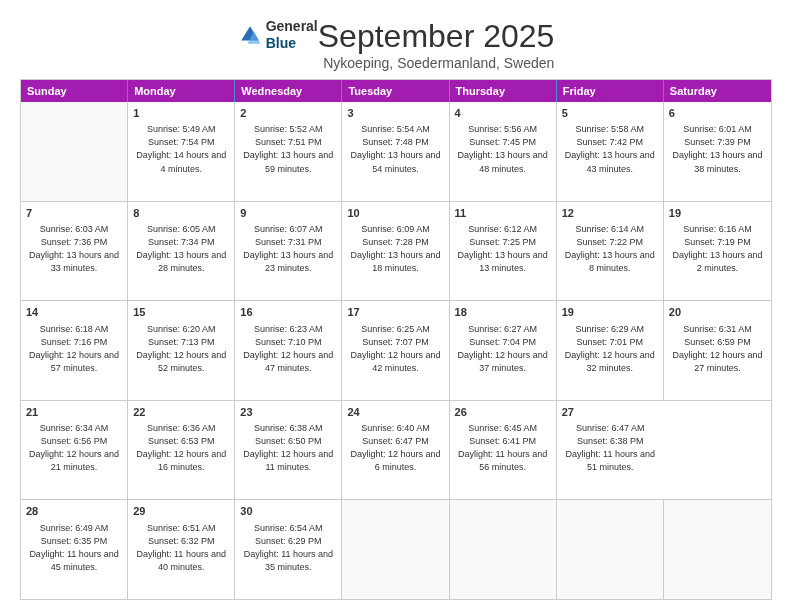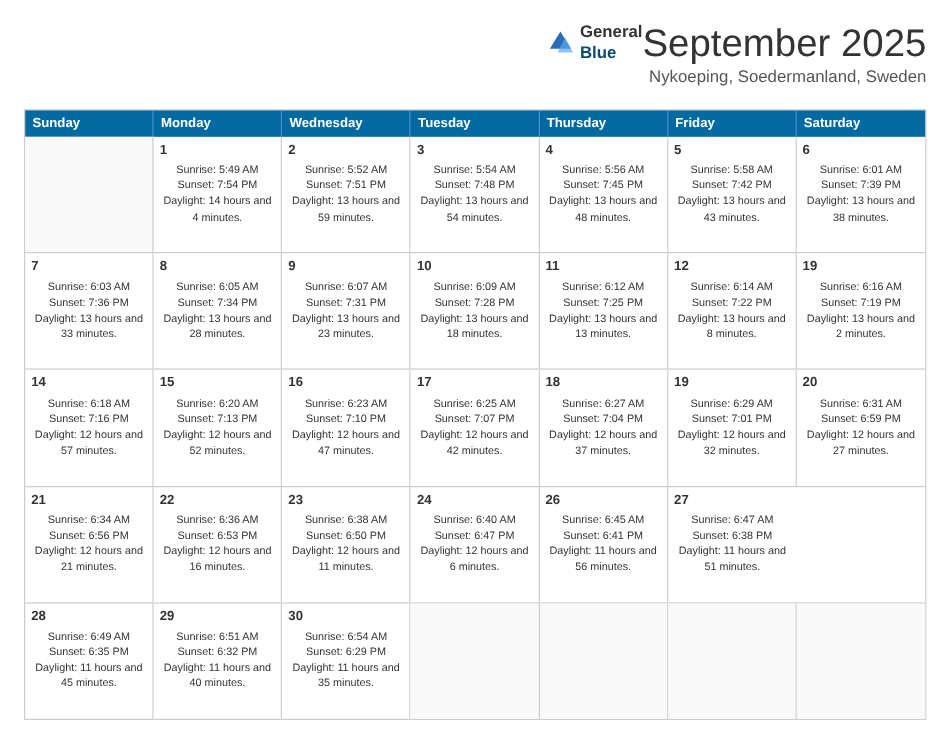--- a/index.html
+++ b/index.html
@@ -12,23 +12,23 @@
     }
     .page {
       width: 792px;
       height: 612px;
       padding: 18px 20px 12px 20px;
       display: flex;
       flex-direction: column;
     }
     .header {
       display: flex;
-      justify-content: flex-end;
+      justify-content: center;
       align-items: flex-start;
-      margin-bottom: 20px;
+      margin-bottom: 8px;
     }
     .logo {
       display: flex;
       align-items: center;
       gap: 4px;
     }
     .logo-text {
       font-size: 14px;
       font-weight: bold;
       line-height: 1.2;
@@ -53,21 +53,21 @@
     }
     .calendar {
       flex: 1;
       display: flex;
       flex-direction: column;
       border: 1px solid #ccc;
     }
     .cal-header {
       display: grid;
       grid-template-columns: repeat(7, 1fr);
-      background: #0369a1;
+      background: #a21caf;
     }
     .cal-header-cell {
       color: #fff;
       font-size: 11px;
       font-weight: bold;
       padding: 5px 6px;
       text-align: left;
       border-right: 1px solid #4a8dd0;
     }
     .cal-header-cell:last-child { border-right: none; }

